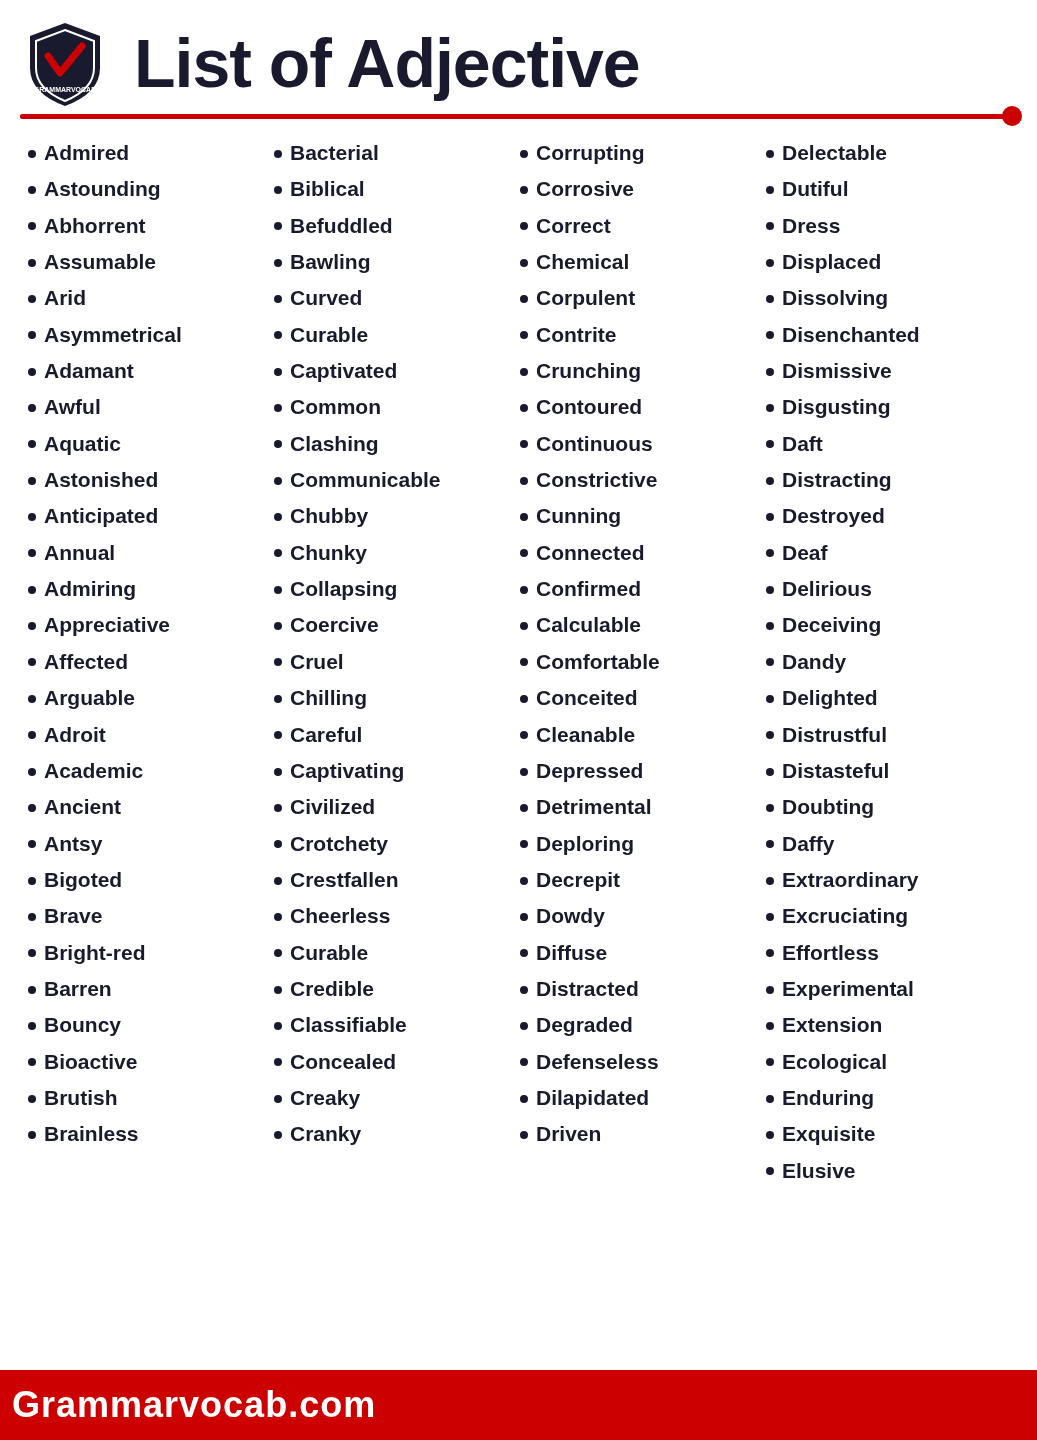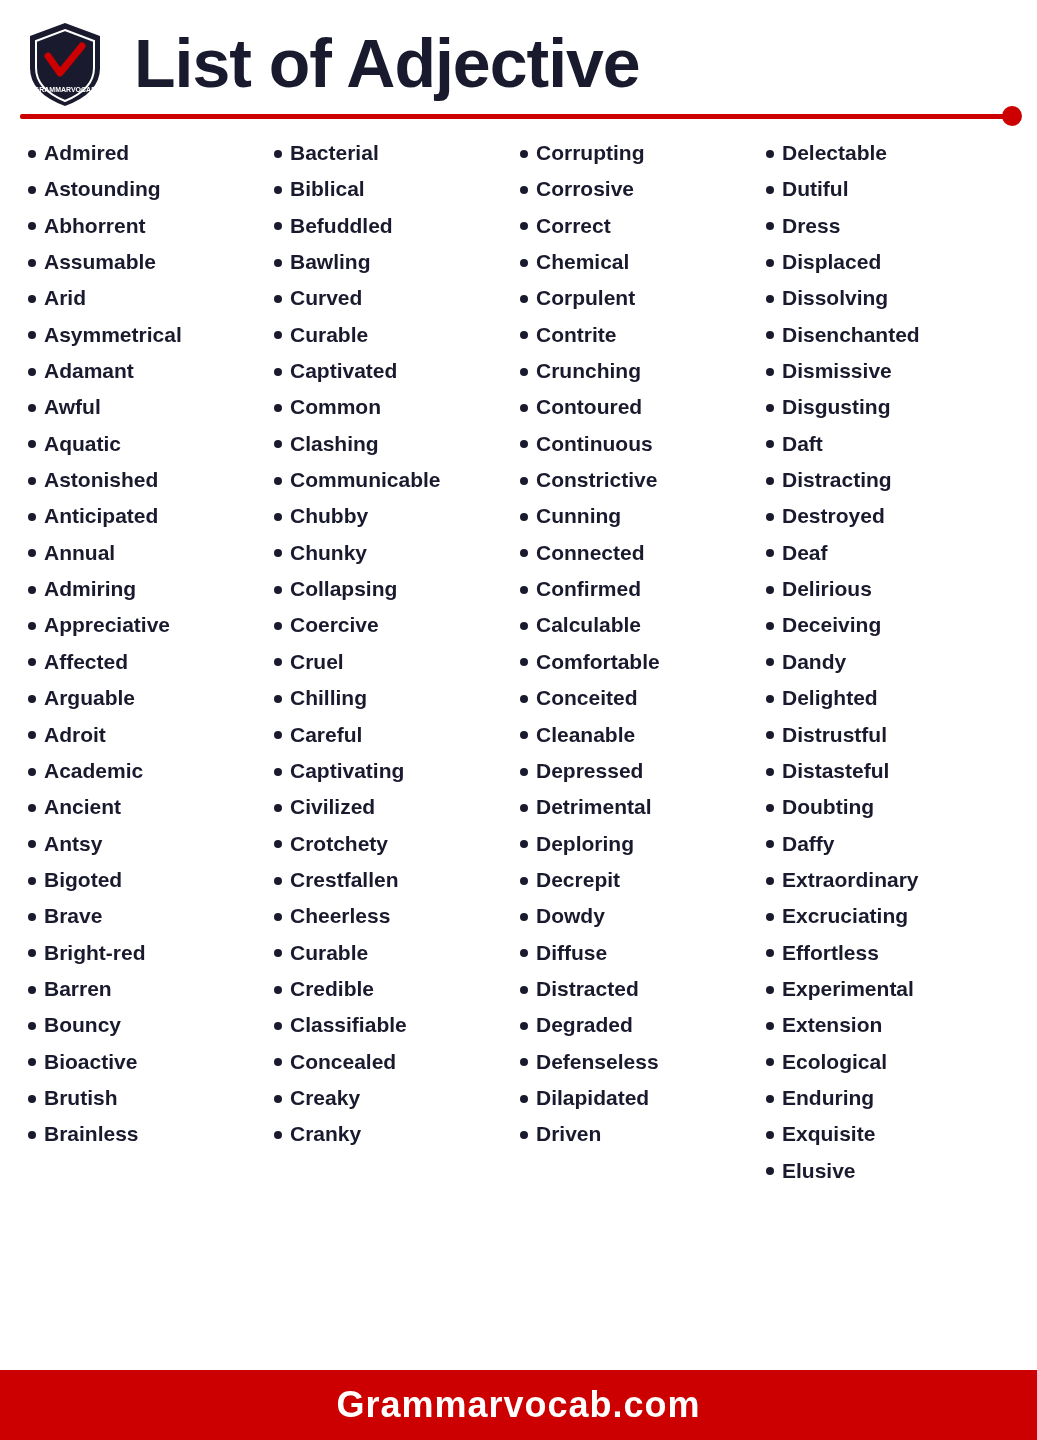--- a/index.html
+++ b/index.html
@@ -92,21 +92,21 @@
     }
 
     
     .footer {
       position: absolute;
       bottom: 0;
       left: 0;
       right: 0;
       background: #cc0000;
       padding: 14px 12px;
-      text-align: center;
+      text-align: left;
     }
 
     .footer-text {
       font-size: 36px;
       font-weight: 900;
       color: #ffffff;
       letter-spacing: 1px;
     }
   </style>
 </head>

